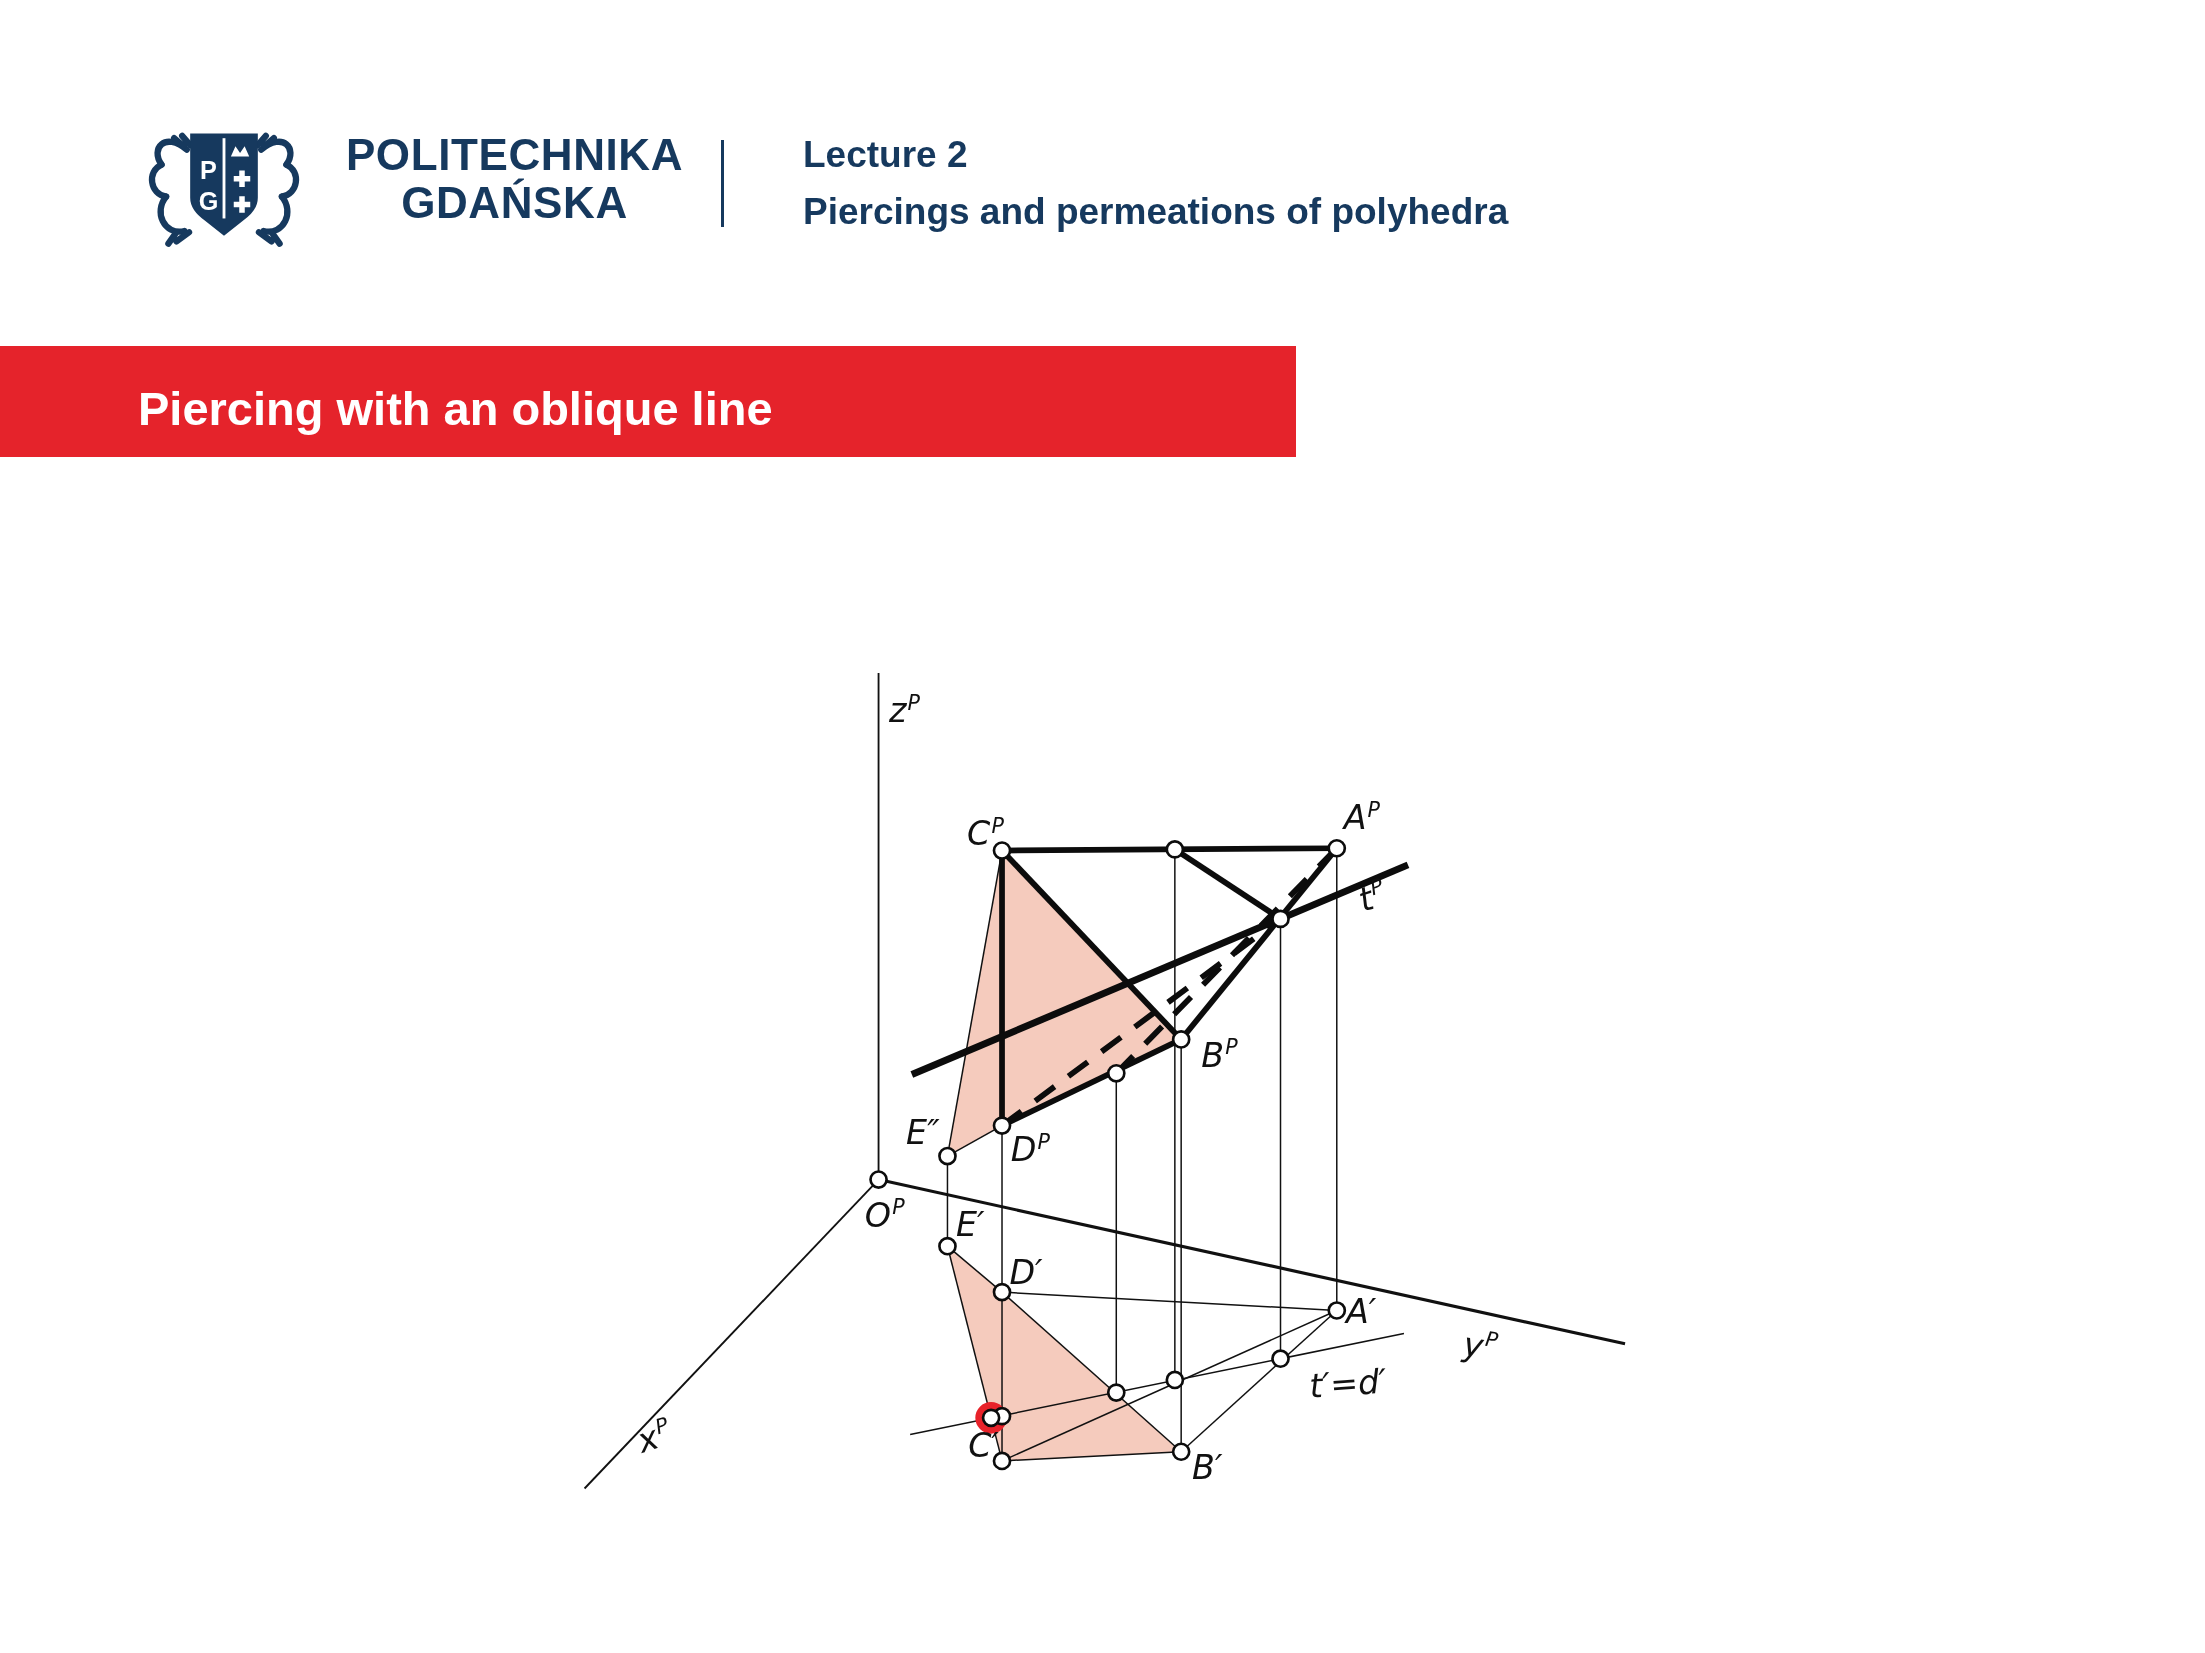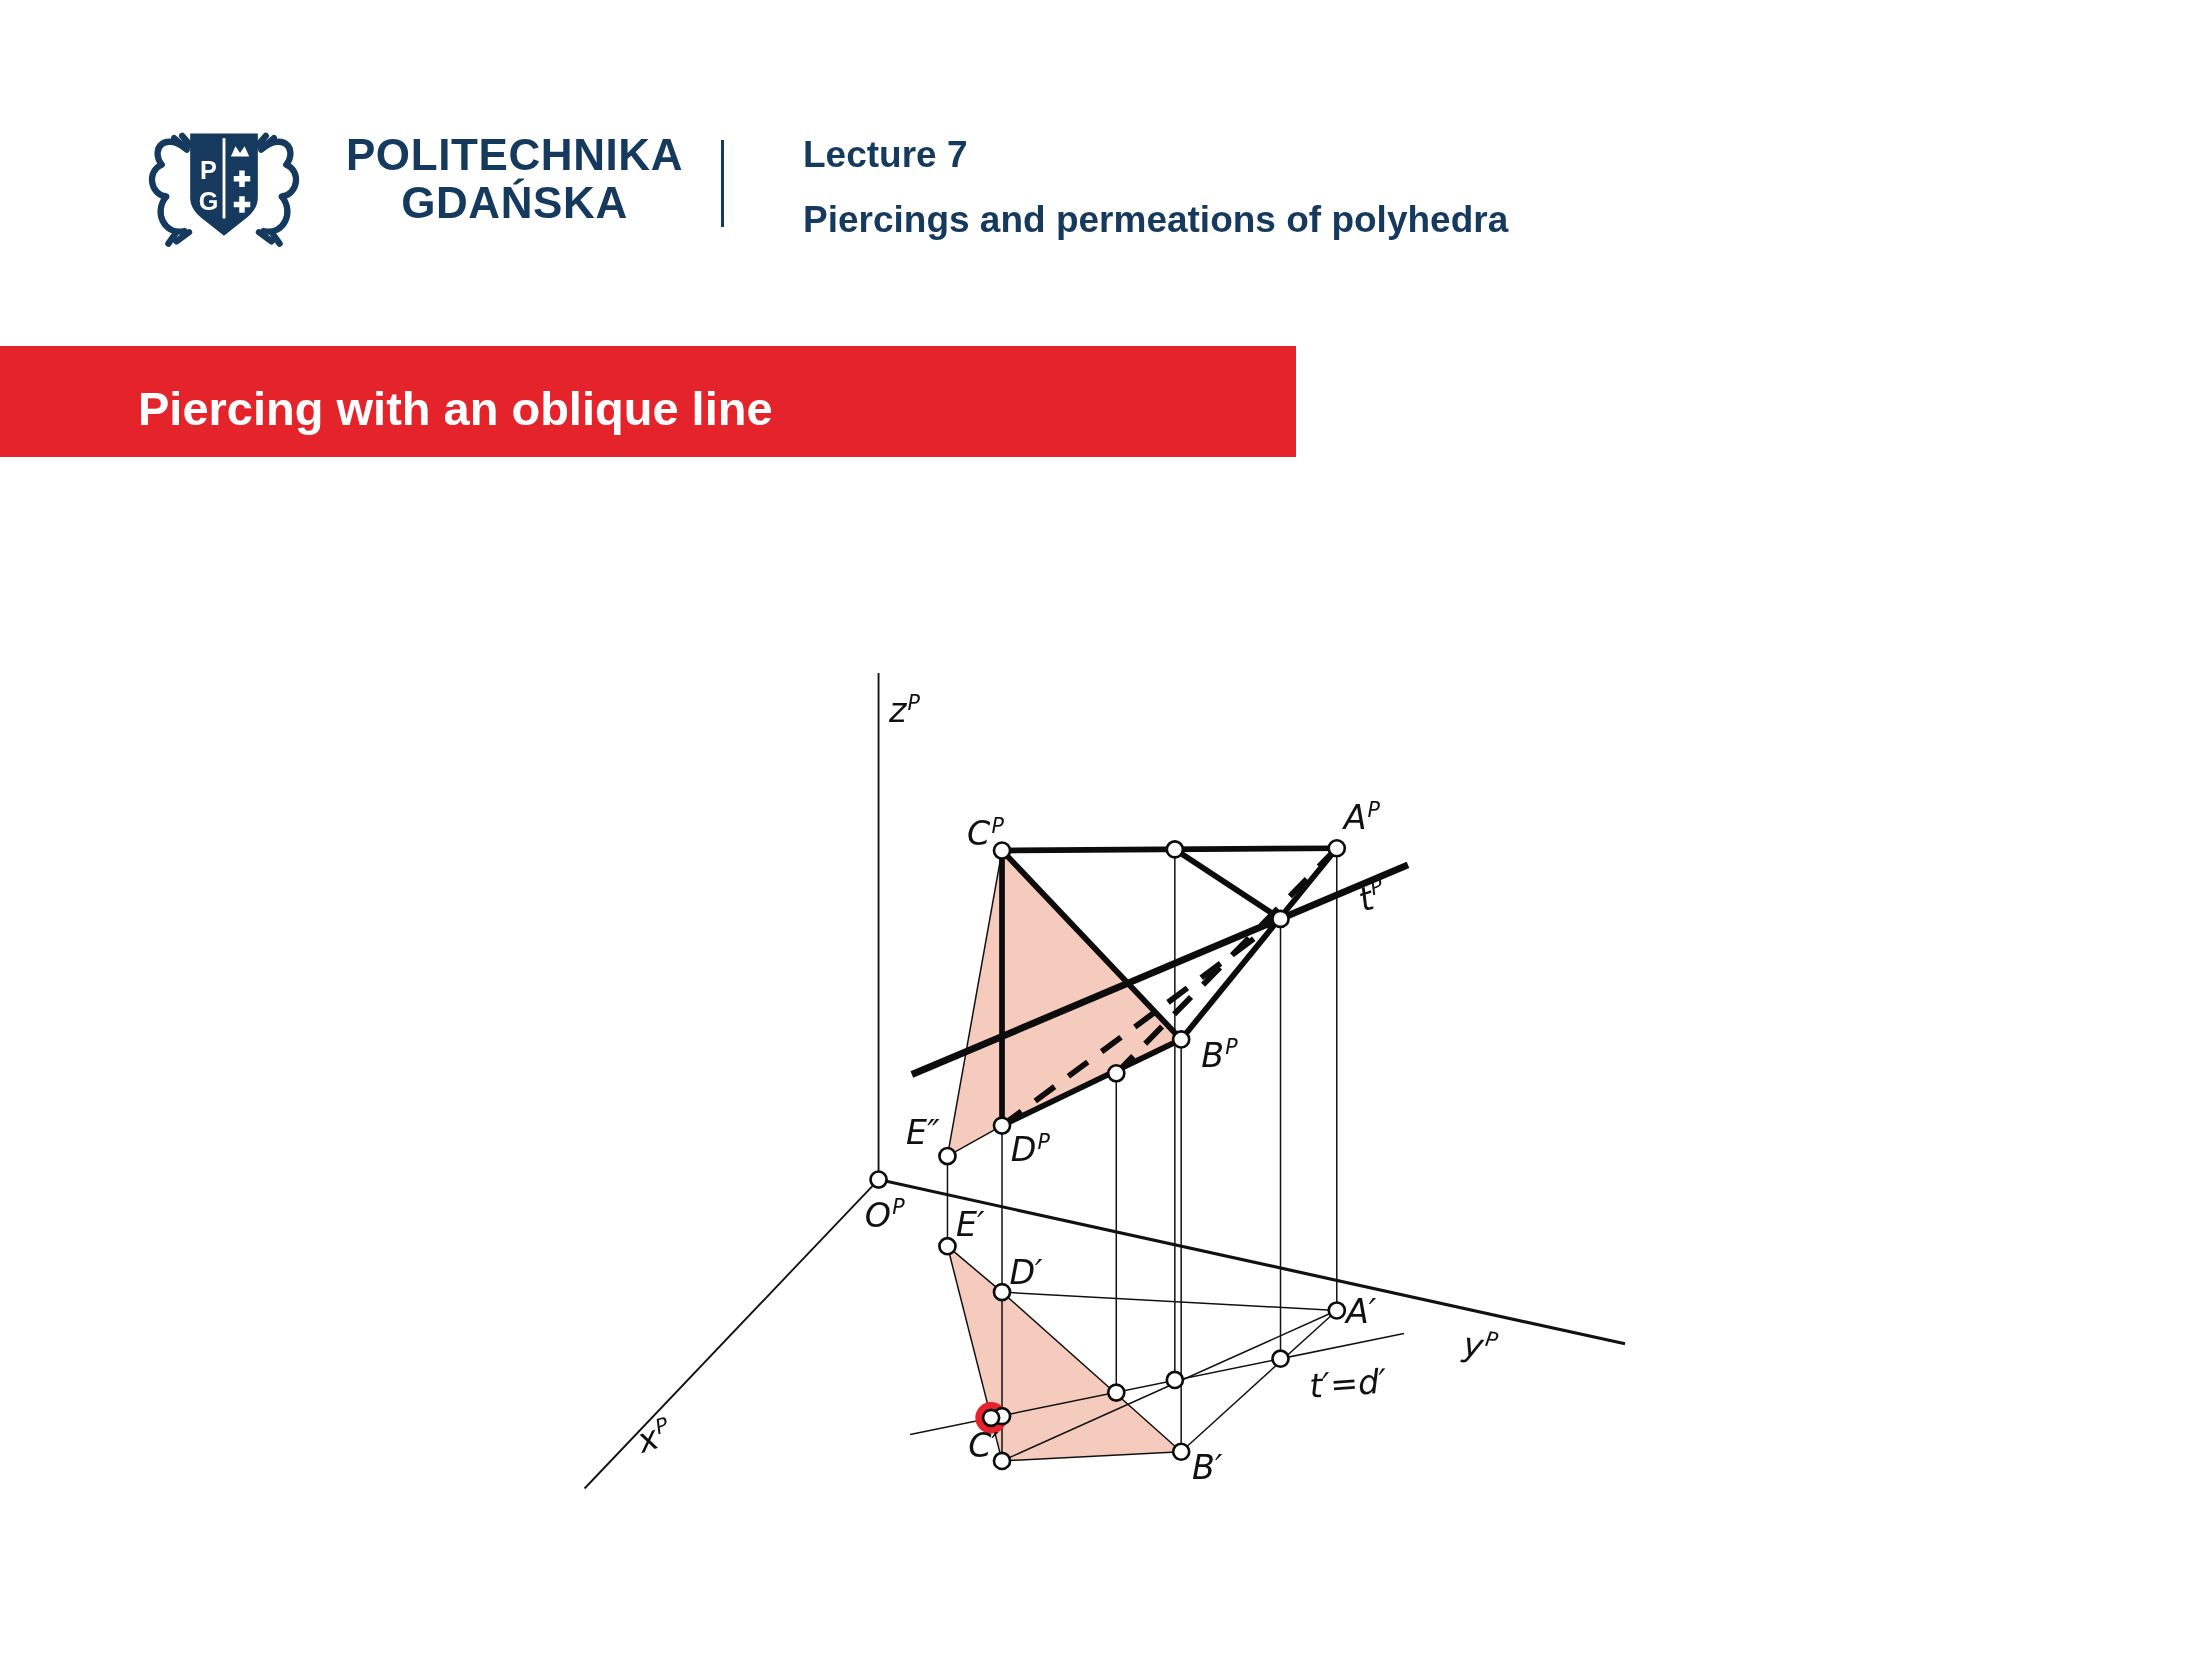--- a/index.html
+++ b/index.html
@@ -4,21 +4,21 @@
 <style>
   html,body{margin:0;padding:0;background:#888;}
   .slide{position:relative;width:2205px;height:1654px;background:#ffffff;overflow:hidden;
          font-family:"Liberation Sans",sans-serif;}
   
   .emblem{position:absolute;left:142px;top:121px;width:164px;height:133px;}
   .brand{position:absolute;left:322px;top:131px;width:385px;text-align:center;
          color:#16395e;font-weight:bold;font-size:44px;line-height:48px;letter-spacing:0.6px;}
   .hdr-divider{position:absolute;left:721px;top:140px;width:2.9px;height:87px;background:#16395e;}
   .lecture{position:absolute;left:803px;top:134px;color:#16395e;font-weight:bold;font-size:37px;line-height:41px;}
-  .lecture .l2{margin-top:24px;}
+  .lecture .l2{margin-top:16px;}
   
   .titlebar{position:absolute;left:0;top:346px;width:1296px;height:111px;background:#e5232b;
             display:flex;align-items:center;}
   .titlebar span{color:#ffffff;font-weight:bold;font-size:47px;padding-left:138px;margin-top:14px;}
   
   svg.diagram{position:absolute;left:0;top:0;}
   .seg-axis{stroke:#111;stroke-width:3.2;fill:none;}
   .seg-axisy{stroke:#111;stroke-width:5.5;fill:none;}
   .seg-thin{stroke:#111;stroke-width:2.6;fill:none;}
   .seg-thick{stroke:#0c0c0c;stroke-width:10;fill:none;}
@@ -61,21 +61,21 @@
   </svg>
 
   <div class="brand">
     <div>POLITECHNIKA</div>
     <div>GDAŃSKA</div>
   </div>
 
   <div class="hdr-divider"></div>
 
   <div class="lecture">
-    <div>Lecture 7</div>
+    <div>Lecture 2</div>
     <div class="l2">Piercings and permeations of polyhedra</div>
   </div>
 
   <div class="titlebar">
     <span>Piercing with an oblique line</span>
   </div>
 
   <svg class="diagram" width="2205" height="1654" viewBox="0 0 3840 2880">
       <polygon points="1745,1481 2057,1810 1745,1960 1650,2013" fill="#f5cbbd" class="pink"></polygon>
       <polygon points="1650,2170 1745,2250 2057,2528 1745,2544" fill="#f5cbbd" class="pink"></polygon>

